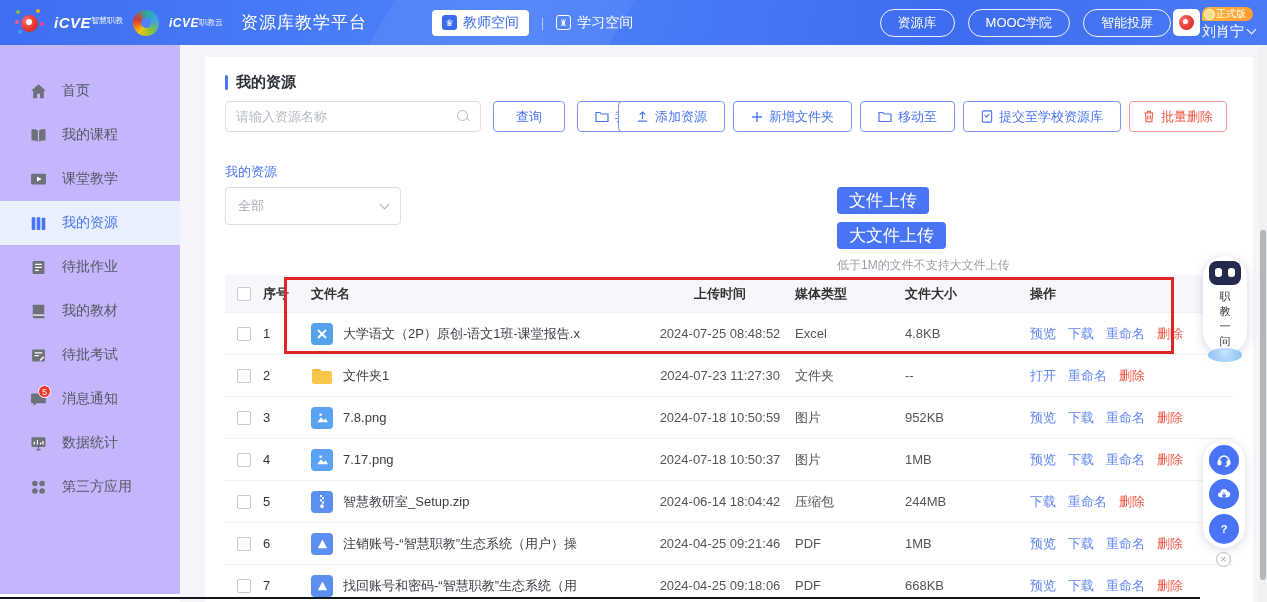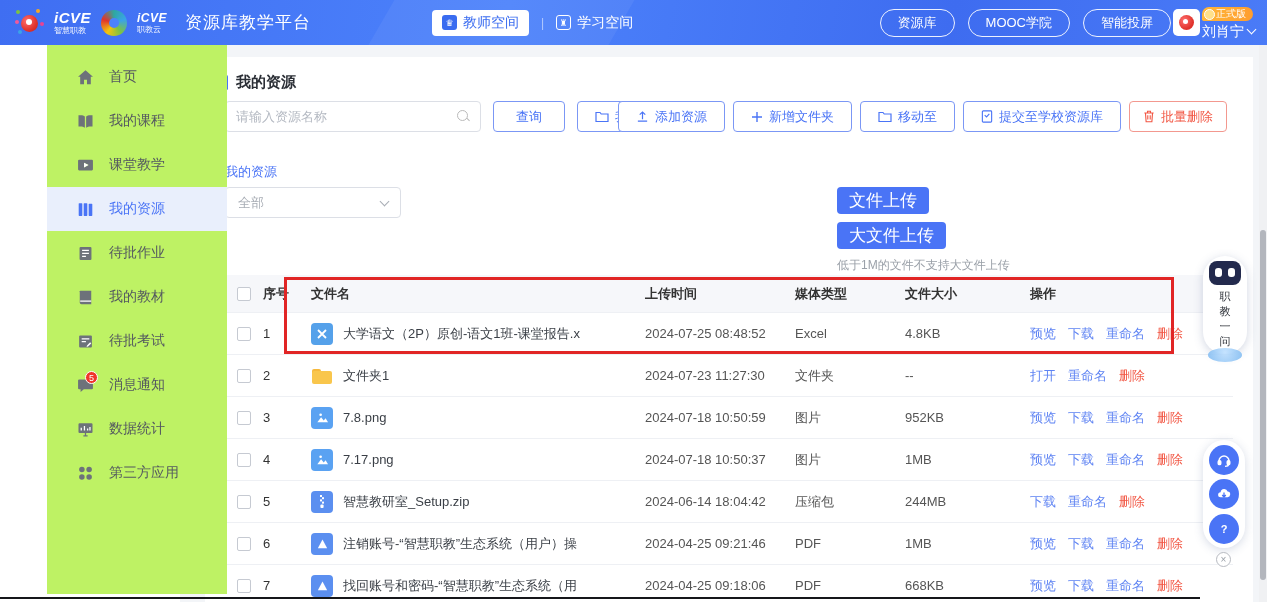--- a/index.html
+++ b/index.html
@@ -11,21 +11,21 @@
     background:linear-gradient(100deg,#3f6ef2 0%,#4c82fb 40%,#3e6cf0 75%,#4a7bf7 100%);
     display:flex; align-items:center; padding:0 14px; z-index:30; }
   .header::before{content:"";position:absolute;left:30%;top:-20px;width:240px;height:90px;background:rgba(255,255,255,.06);transform:skewX(-30deg);}
   .brand { display:flex; align-items:center; gap:10px; position:relative; }
   .logo-mark { width:30px; height:30px; position:relative; }
   .logo-mark .swirl { position:absolute; left:7px; top:7px; width:17px; height:17px; border-radius:50%;
     background:radial-gradient(circle at 35% 35%, #ff6e6e 0%, #e0332c 60%, #c01f1f 100%); }
   .logo-mark .swirl::after{content:"";position:absolute;left:5px;top:4px;width:6px;height:6px;border-radius:50%;background:#fff;}
   .logo-mark .dots { position:absolute; left:2px; top:2px; width:4px; height:4px; border-radius:50%; background:#7cc243;
     box-shadow: 20px -1px 0 #f7a823, 24px 12px 0 #e84393, 2px 20px 0 #3aa3e8, -1px 10px 0 #f05a9b; }
-  .logo-text { display:flex; flex-direction:column; line-height:1; color:#fff; }
+  .logo-text { display:flex; flex-direction:row; line-height:1; color:#fff; }
   .logo-text .t1 { font-weight:bold; font-style:italic; font-size:15px; letter-spacing:.5px; }
   .logo-text .t2 { font-size:8px; margin-top:2px; opacity:.95; }
   .logo-mark2 { width:26px; height:26px; border-radius:50%;
     background:conic-gradient(#2ea8a0,#3aa3e8,#7cc243,#f1c40f,#e0332c,#2ea8a0);
     position:relative; }
   .logo-mark2::after{content:"";position:absolute;left:8px;top:8px;width:10px;height:10px;border-radius:50%;background:#4c82fb;}
   .platform-title { color:#fff; font-size:17px; margin-left:8px; letter-spacing:1px; }
 
   .space-nav { position:absolute; left:432px; top:0; height:45px; display:flex; align-items:center; gap:12px; }
   .space-tab-active { background:#fff; color:#3a6cf0; border-radius:4px; padding:4px 10px; display:flex; align-items:center; gap:6px; font-size:14px; cursor:pointer; }
@@ -40,21 +40,21 @@
   .avatar { width:27px; height:27px; background:#fff; border-radius:5px; display:flex; align-items:center; justify-content:center; }
   .avatar .mini-swirl { width:15px; height:15px; border-radius:50%; background:radial-gradient(circle at 35% 35%, #ff6e6e, #e0332c 65%); position:relative; }
   .avatar .mini-swirl::after{content:"";position:absolute;left:4px;top:4px;width:5px;height:5px;border-radius:50%;background:#fff;}
   .user-block { display:flex; flex-direction:column; align-items:flex-start; line-height:1; }
   .version-badge { background:linear-gradient(90deg,#ffb73a,#ff9d2e); color:#fff; font-size:10px; border-radius:8px 8px 8px 2px; padding:2px 7px 2px 14px; position:relative; margin-bottom:3px; }
   .version-badge::before { content:""; position:absolute; left:2px; top:2px; width:9px; height:9px; border-radius:50%; background:#ffe08a; border:1px solid #fff; }
   .user-name { color:#fff; font-size:14px; display:flex; align-items:center; gap:4px; cursor:pointer; }
   .chev { width:7px; height:7px; border-right:1.5px solid #fff; border-bottom:1.5px solid #fff; transform:rotate(45deg); margin-top:-3px; }
 
   
-  .sidebar { position:absolute; left:0; top:45px; width:180px; height:549px; background:#bef264; padding-top:10px; z-index:10;margin-left:47px; }
+  .sidebar { position:absolute; left:0; top:45px; width:180px; height:549px; background:#c4b5fd; padding-top:24px; z-index:10; }
   .side-item { height:44px; display:flex; align-items:center; padding-left:30px; gap:15px; color:#545960; font-size:14px; cursor:pointer; position:relative; }
   .side-item .ic { width:17px; height:17px; color:#6d727a; display:inline-flex; }
   .side-item svg { width:17px; height:17px; }
   .side-item.active { background:#e9effc; color:#4a74f6; }
   .side-item.active .ic { color:#4a74f6; }
   .msg-badge { position:absolute; left:38px; top:8px; background:#f0352b; color:#fff; font-size:9px; min-width:13px; height:13px; border-radius:7px; display:flex; align-items:center; justify-content:center; border:1px solid #fff; }
 
   
   .main-bg { position:absolute; left:180px; top:45px; right:0; bottom:0; background:#f3f5f8; }
   .card { position:absolute; left:25px; top:12px; width:1048px; height:545px; background:#fff; }
@@ -68,35 +68,35 @@
   .search-box input { border:none; outline:none; flex:1; font-size:13px; color:#333; font-family:inherit; background:transparent; }
   .search-box input::placeholder { color:#b4b9c2; }
   .mag-icon { width:13px; height:13px; position:relative; opacity:.45; }
   .mag-icon::before{content:"";position:absolute;left:0;top:0;width:9px;height:9px;border:1.4px solid #666;border-radius:50%;}
   .mag-icon::after{content:"";position:absolute;left:9px;top:9px;width:4px;height:1.4px;background:#666;transform:rotate(45deg);}
   .btn-outline-blue { height:31px; border:1px solid #7b97f5; color:#4a74f6; background:#fff; border-radius:4px; padding:0 17px; font-size:13px; display:flex; align-items:center; gap:6px; cursor:pointer; white-space:nowrap; }
   .btn-outline-red { height:31px; border:1px solid #f3988f; color:#f25643; background:#fff; border-radius:4px; padding:0 13px; font-size:13px; display:flex; align-items:center; gap:6px; cursor:pointer; white-space:nowrap; }
   .toolbar { position:absolute; right:26px; top:44px; display:flex; gap:8px; }
 
   .breadcrumb { position:absolute; left:20px; top:106px; color:#4a74f6; font-size:13px; cursor:pointer; }
-  .filter-select { position:absolute; left:20px; top:130px; width:176px; height:31px; border:1px solid #dcdfe6; border-radius:4px; display:flex; align-items:center; justify-content:space-between; padding:0 12px; color:#a8adb5; cursor:pointer; background:#fff; }
+  .filter-select { position:absolute; left:20px; top:130px; width:176px; height:38px; border:1px solid #dcdfe6; border-radius:4px; display:flex; align-items:center; justify-content:space-between; padding:0 12px; color:#a8adb5; cursor:pointer; background:#fff; }
   .chev-gray { width:7px; height:7px; border-right:1.4px solid #a8adb5; border-bottom:1.4px solid #a8adb5; transform:rotate(45deg); margin-top:-3px; }
 
   .upload-cluster { position:absolute; left:632px; top:130px; display:flex; flex-direction:column; align-items:flex-start; gap:8px; }
   .btn-solid { background:#4a74f6; color:#fff; border:none; border-radius:4px; height:27px; padding:0 12px; font-size:17px; cursor:pointer; font-family:inherit; }
   .upload-hint { color:#9aa0a8; font-size:12px; }
 
   
   .table { position:absolute; left:20px; top:218px; width:1008px; }
   .t-row { display:flex; align-items:center; height:42px; border-bottom:1px solid #eef0f4; background:#fff; }
   .t-head { height:38px; background:#f6f7fa; font-weight:bold; color:#333; border-bottom:1px solid #eef0f4; display:flex; align-items:center; }
   .col-check { width:38px; display:flex; justify-content:center; }
   .col-idx { width:48px; }
   .col-name { width:334px; display:flex; align-items:center; gap:10px; overflow:hidden; white-space:nowrap; }
-  .col-time { width:150px; color:#555; }
+  .col-time { width:150px; color:#555;text-align:center; }
   .col-type { width:110px; color:#555; }
   .col-size { width:125px; color:#555; }
   .col-op { flex:1; display:flex; gap:12px; }
   .checkbox { width:14px; height:14px; border:1px solid #c6cad2; border-radius:2px; background:#fff; cursor:pointer; }
   .file-name { color:#3a3f46; overflow:hidden; white-space:nowrap; }
   .act-link { color:#5e83f3; cursor:pointer; white-space:nowrap; }
   .act-link.danger { color:#f25643; }
 
   .file-ic { width:22px; height:22px; border-radius:4px; flex:none; display:flex; align-items:center; justify-content:center; }
   .fi-excel { background:#55a1ea; }

